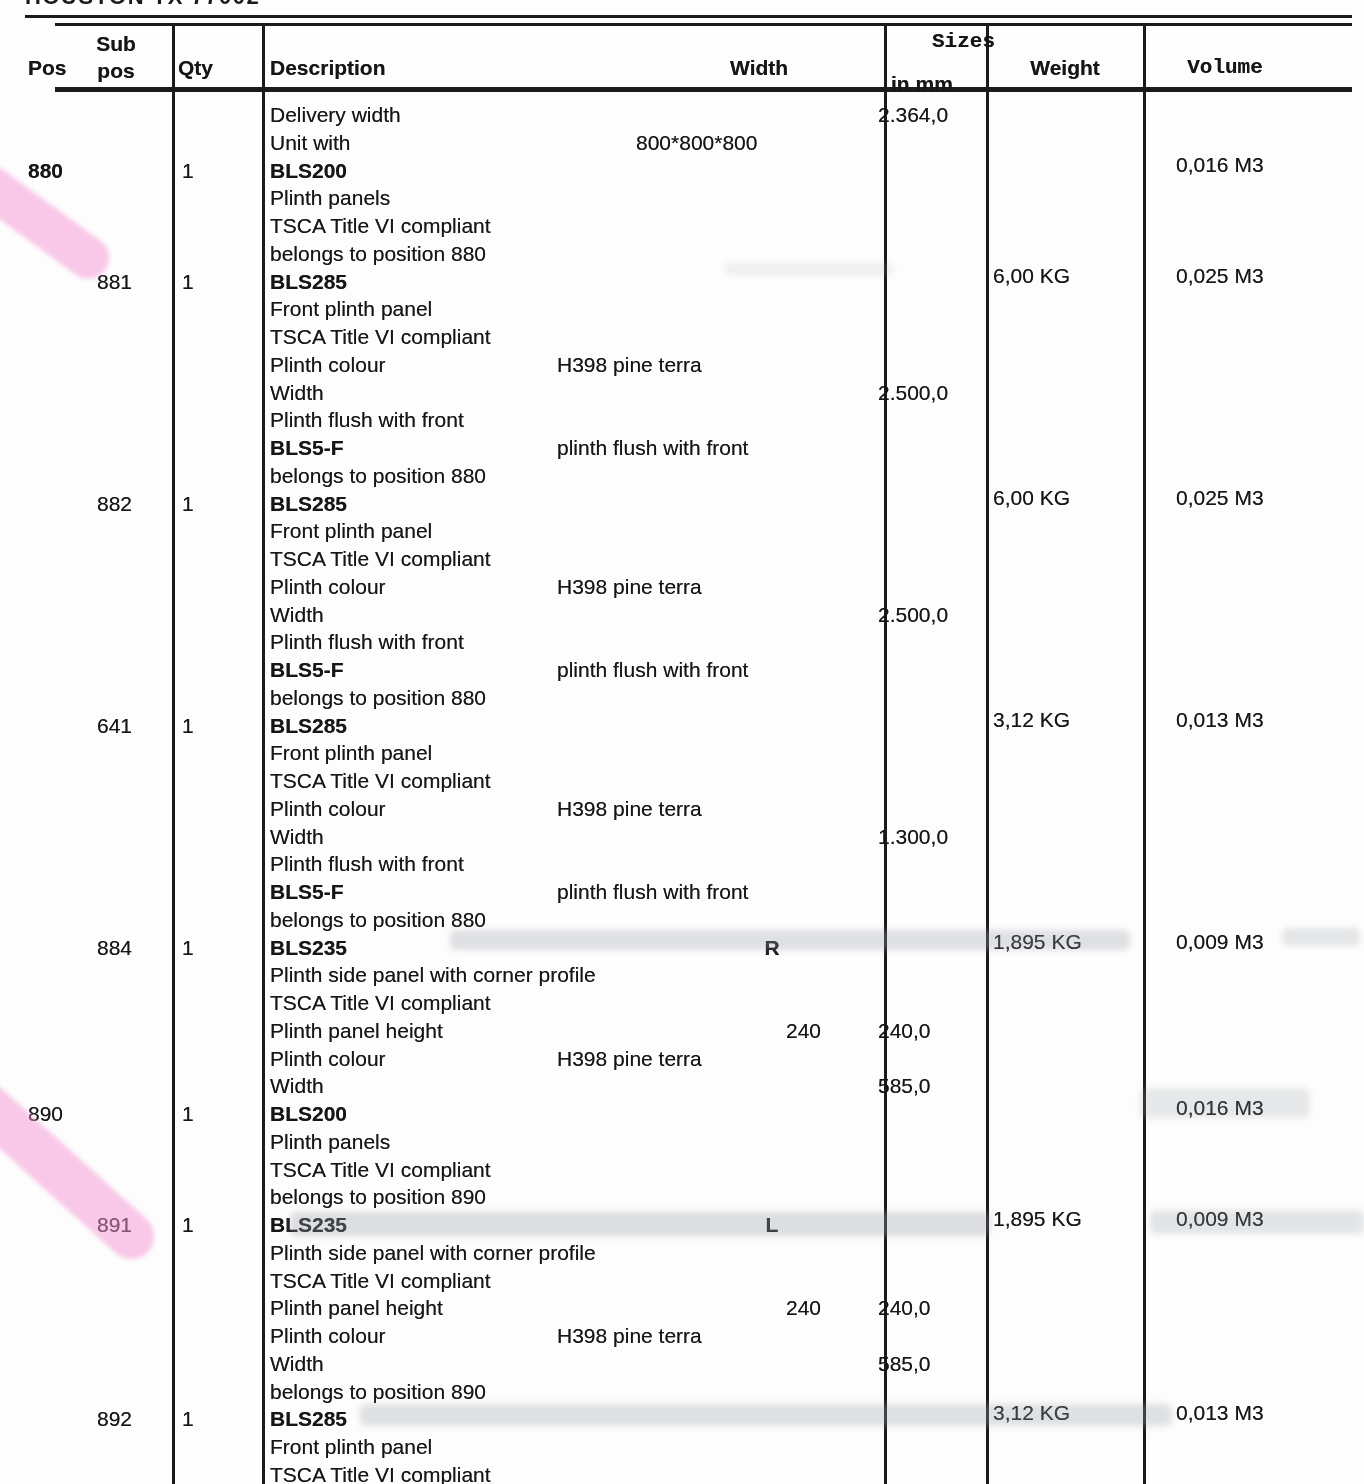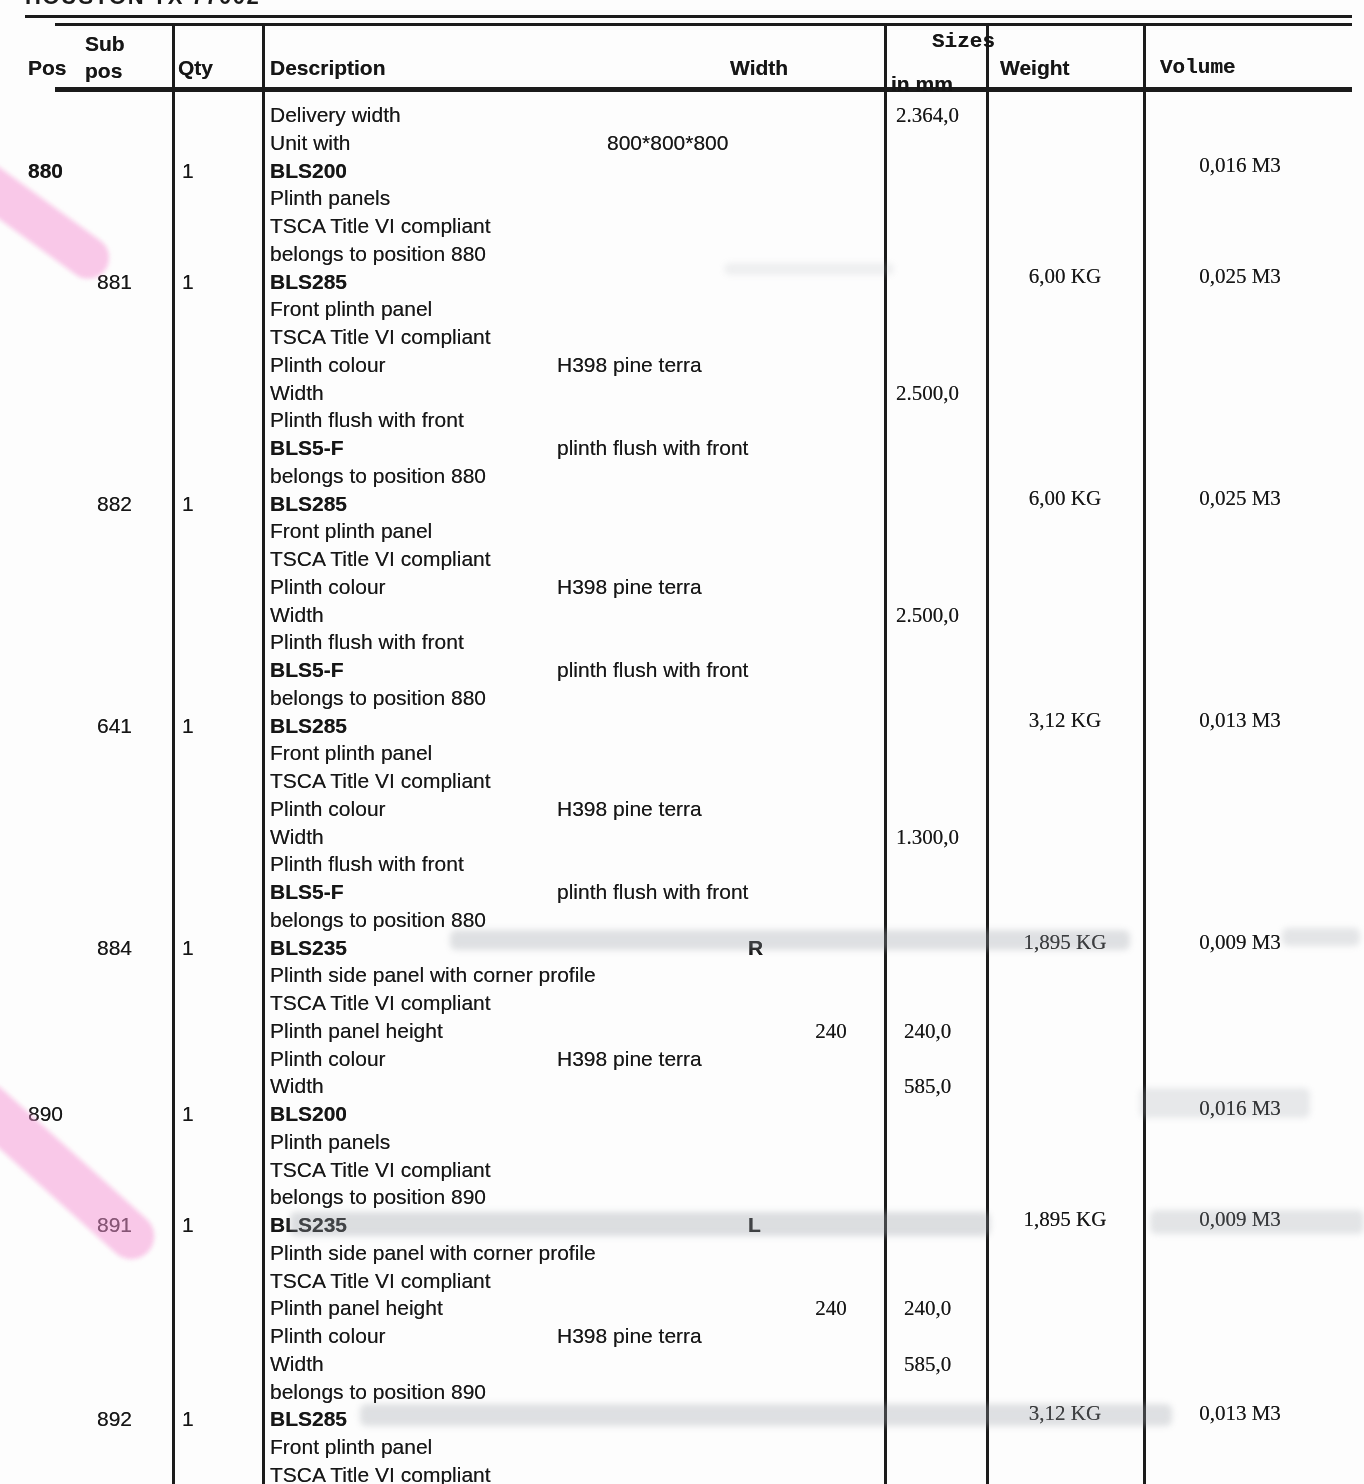--- a/index.html
+++ b/index.html
@@ -14,22 +14,22 @@
   #scan{position:absolute;inset:0;filter:blur(0.3px);}
   .t{
     position:absolute;
     white-space:nowrap;
     font-size:21px;
     line-height:24px;
     color:#161616;
     text-shadow:0 0 0.6px rgba(22,22,22,0.65);
   }
   .bold{font-weight:700;}
-  .right{text-align:center;font-family:Liberation Serif, serif;}
-  .center{text-align:left;}
+  .right{text-align:left;}
+  .center{text-align:center;}
   .hline,.vline{position:absolute;background:#1b1b1b;}
   .smudge{
     position:absolute;
     background:#9aa0a8;
     filter:blur(3px);
     border-radius:6px;
   }
   .highlight{
     position:absolute;
     border-radius:24px;
@@ -74,21 +74,21 @@
     <div class="t bold" style="left:730px;top:56px;">Width</div>
     <div class="t bold" style="left:932px;top:30px;font-family:Liberation Mono, monospace;">Sizes</div>
     <div class="t bold" style="left:891px;top:72px;">in mm</div>
     <div class="t bold center" style="left:1000px;top:56px;width:130px;">Weight</div>
     <div class="t bold center" style="left:1160px;top:56px;width:130px;font-family:Liberation Mono, monospace;">Volume</div>
 
     <div id="rows">
         <div class="t" style="left: 270px; top: 103px;">Delivery width</div>
         <div class="t right" style="left: 878px; top: 103px; width: 99px;">2.364,0</div>
         <div class="t" style="left: 270px; top: 130.75px;">Unit with</div>
-        <div class="t" style="left: 607px; top: 130.75px;">800*800*800</div>
+        <div class="t" style="left: 636px; top: 130.75px;">800*800*800</div>
         <div class="t" style="left: 28px; top: 158.5px; font-weight: bold;">880</div>
         <div class="t" style="left: 182px; top: 158.5px;">1</div>
         <div class="t bold" style="left: 270px; top: 158.5px;">BLS200</div>
         <div class="t right" style="left: 1176px; top: 152.5px; width: 128px;">0,016 M3</div>
         <div class="t" style="left: 270px; top: 186.25px;">Plinth panels</div>
         <div class="t" style="left: 270px; top: 214px;">TSCA Title VI compliant</div>
         <div class="t" style="left: 270px; top: 241.75px;">belongs to position 880</div>
         <div class="t" style="left: 97px; top: 269.5px;">881</div>
         <div class="t" style="left: 182px; top: 269.5px;">1</div>
         <div class="t bold" style="left: 270px; top: 269.5px;">BLS285</div>

